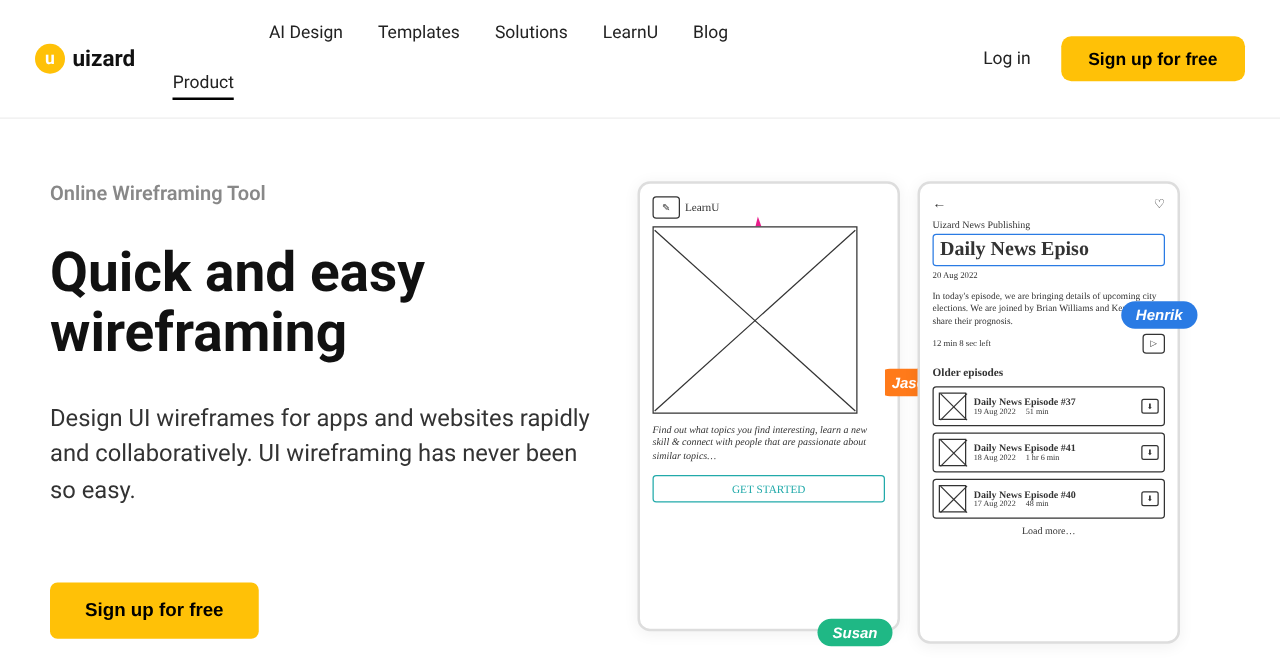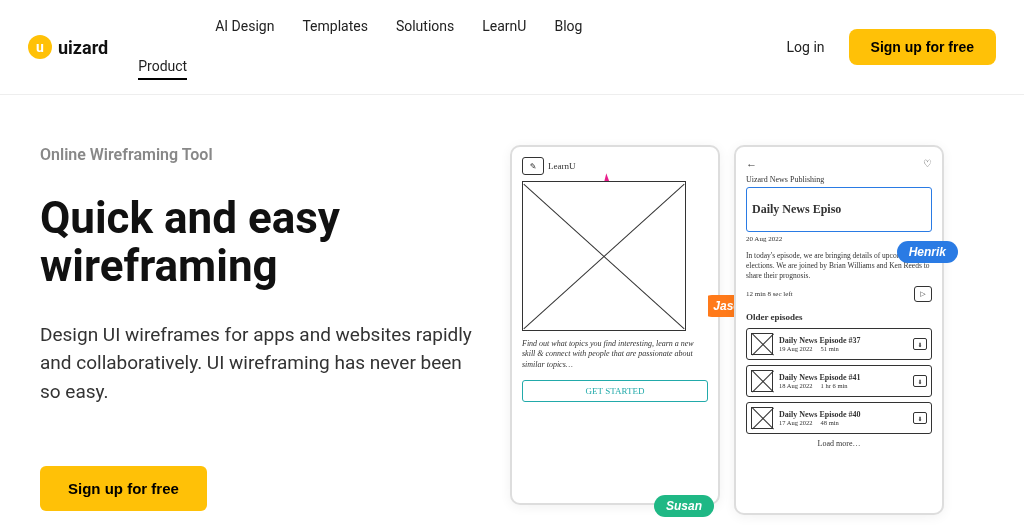--- a/index.html
+++ b/index.html
@@ -50,21 +50,21 @@
 .tag-henrik { background: #2a7be4; top: 94px; right: -16px; }
 
 .cursor { position: absolute; width: 0; height: 0; }
 .cursor-pink { top: 27px; left: 90px; border-left: 6px solid transparent; border-bottom: 9px solid #e91e8c; transform: rotate(-20deg); }
 .cursor-orange { top: 140px; right: -20px; border-left: 6px solid transparent; border-bottom: 9px solid #ff7a1a; transform: rotate(-20deg); }
 
 .r-top { display: flex; justify-content: space-between; align-items: center; margin-bottom: 6px; }
 .r-back { font-size: 11px; }
 .r-heart { font-size: 10px; }
 .r-pub { font-size: 8px; margin-bottom: 3px; }
-.r-titlebox { border: 1.5px solid #2a7be4; padding: 14px 5px; font-size: 12px; font-weight: bold; border-radius: 3px; margin-bottom: 3px; }
+.r-titlebox { border: 1.5px solid #2a7be4; padding: 3px 5px; font-size: 16px; font-weight: bold; border-radius: 3px; margin-bottom: 3px; }
 .r-date { font-size: 7px; margin-bottom: 8px; }
 .r-desc { font-size: 7.5px; line-height: 1.3; margin-bottom: 6px; }
 .r-meta { display: flex; justify-content: space-between; align-items: center; font-size: 7px; margin-bottom: 10px; }
 .r-play { width: 18px; height: 16px; border: 1px solid #333; border-radius: 3px; display: flex; align-items: center; justify-content: center; font-size: 7px; }
 .r-section { font-size: 9px; font-weight: bold; margin-bottom: 6px; }
 .r-ep { border: 1px solid #333; border-radius: 3px; padding: 4px; display: flex; gap: 6px; margin-bottom: 5px; align-items: center; }
 .r-ep-img { width: 22px; height: 22px; border: 1px solid #333; position: relative; flex-shrink: 0; }
 .r-ep-img::before, .r-ep-img::after { content:''; position:absolute; border-top:1px solid #333; width: 30px; top: 10px; left: -4px; }
 .r-ep-img::before { transform: rotate(45deg); }
 .r-ep-img::after { transform: rotate(-45deg); }

